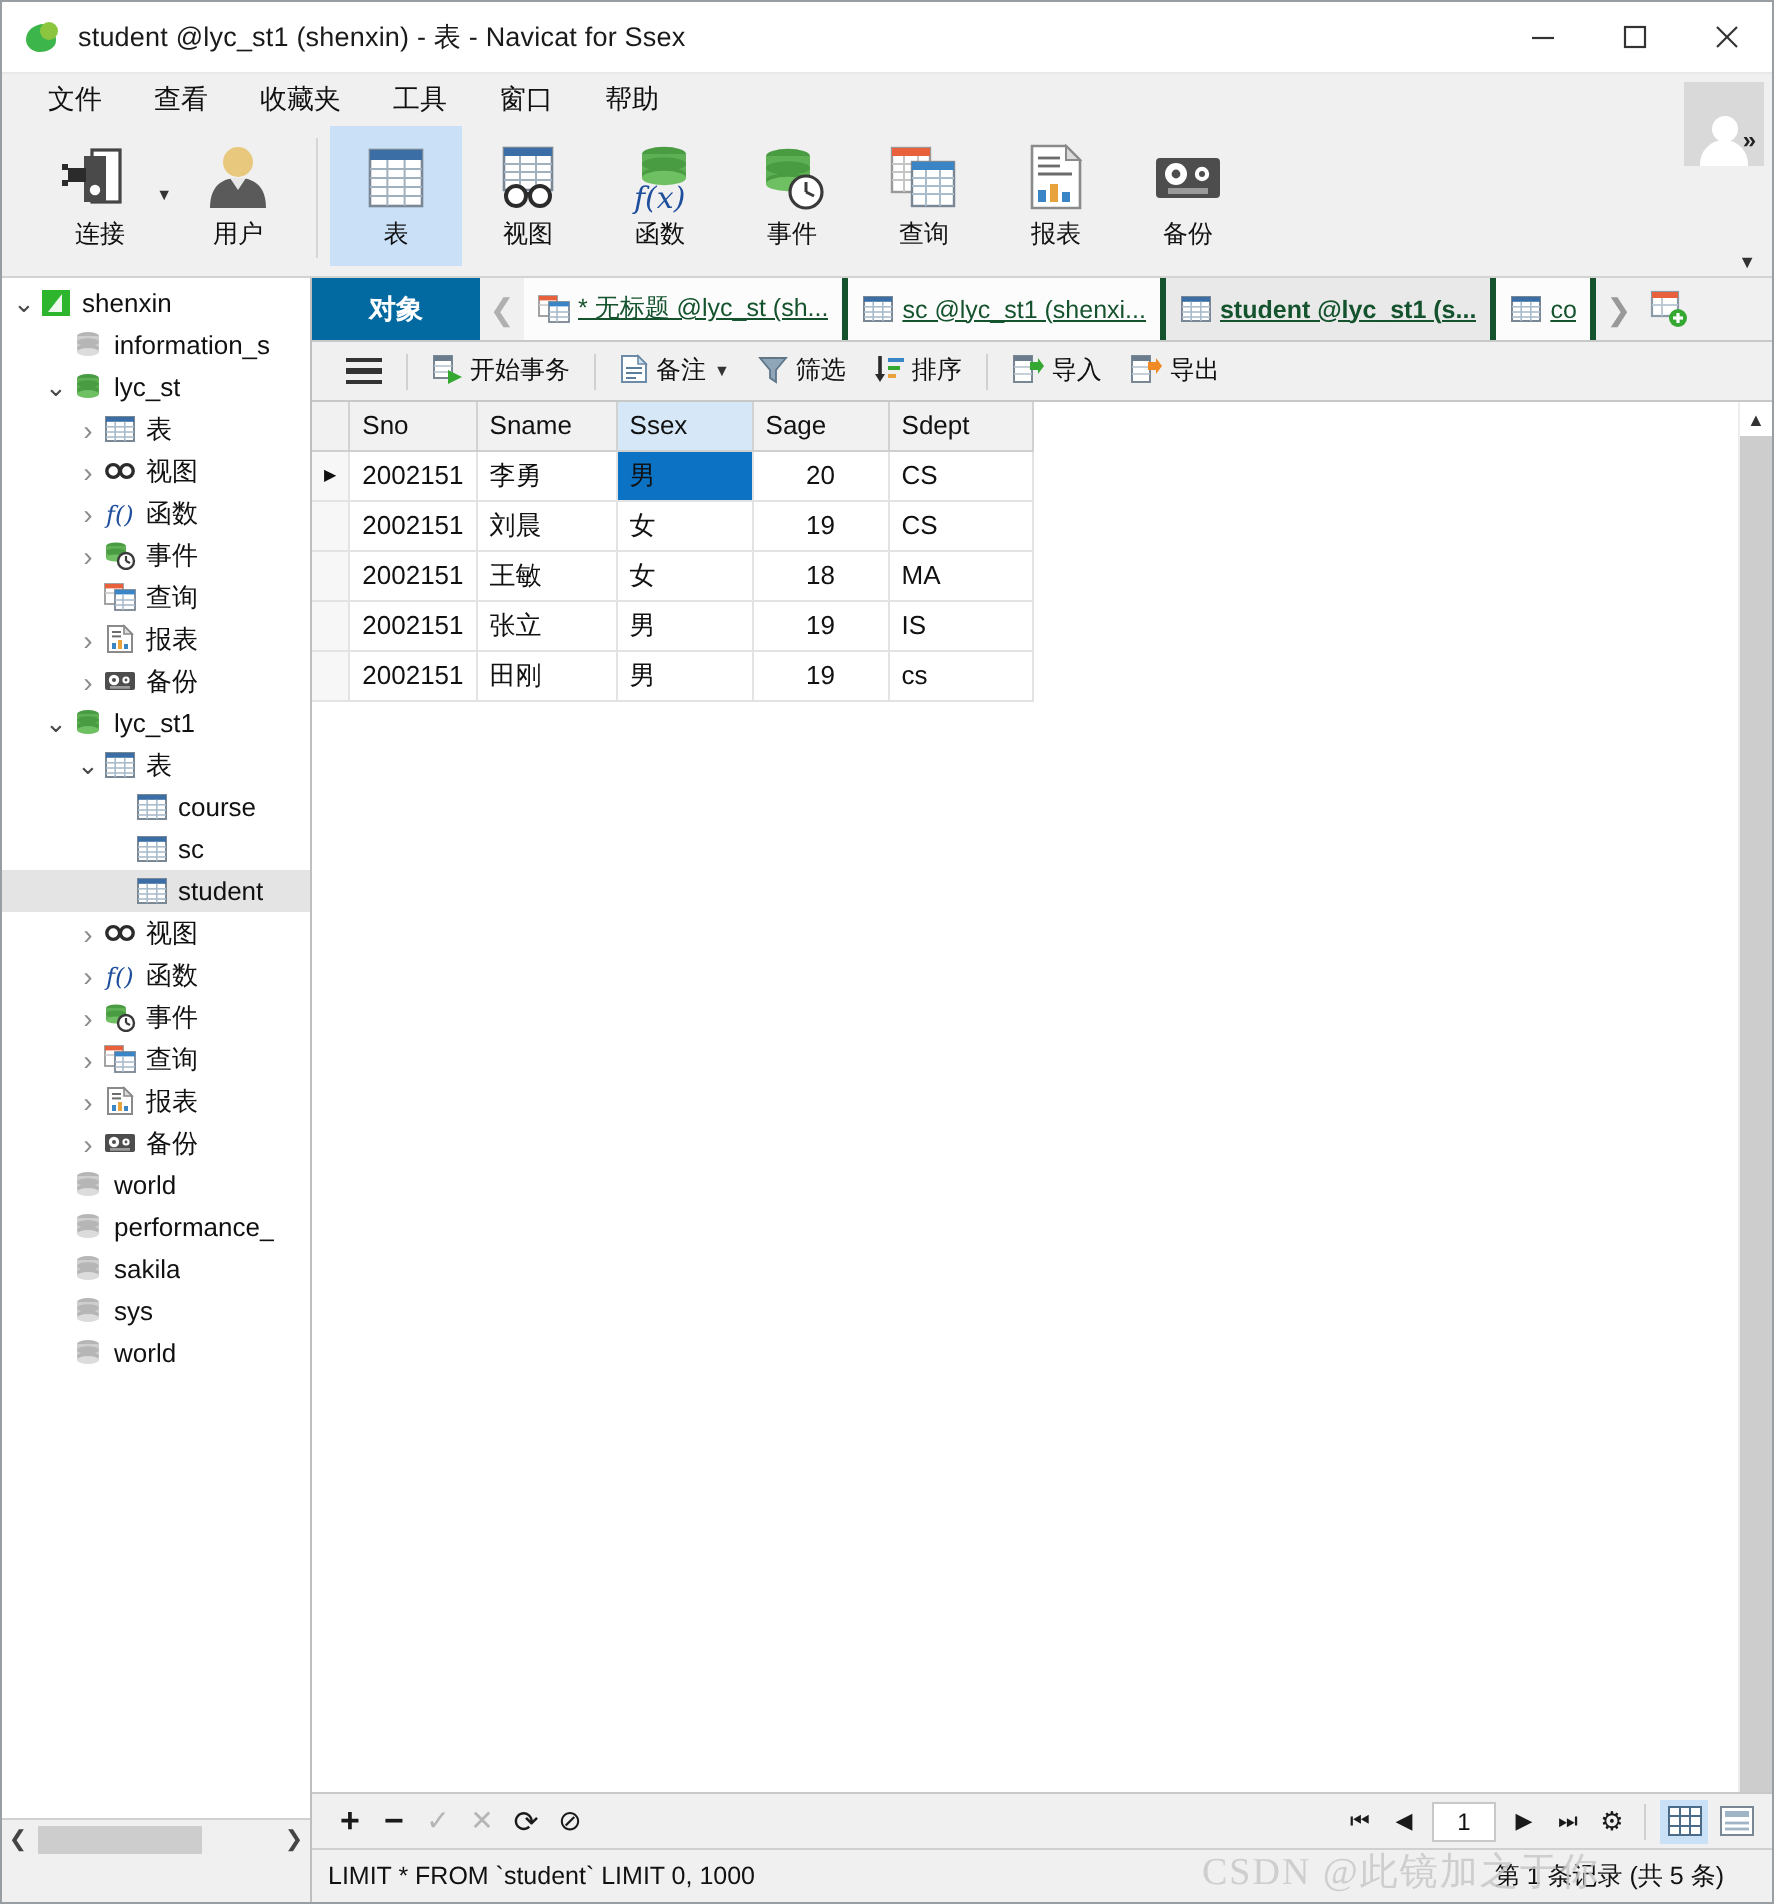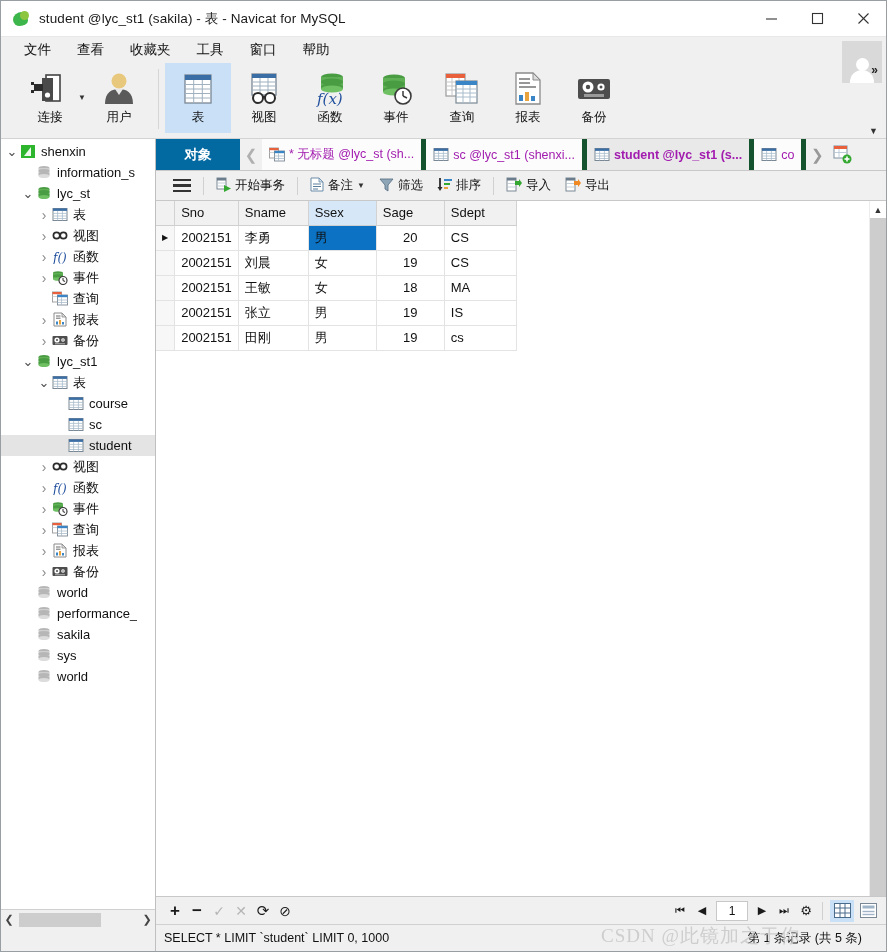--- a/index.html
+++ b/index.html
@@ -189,25 +189,26 @@
     color: #fff; font-size: 13.5px; font-weight: bold;
     display: flex; align-items: center; justify-content: center;
   }
   .tab-nav {
     width: 22px; display: flex; align-items: center; justify-content: center;
     font-size: 15px; color: #b0b0b0;
     background: #f0f0f0;
   }
   .dtab {
     display: flex; align-items: center; gap: 4px;
-    padding: 0 7px; font-size: 12.5px; color: #a21caf;
+    padding: 0 7px; font-size: 12.5px; color: #14532d;
     background: #fcfcfc;
-    border-right: 5px solid #14532d;
+    border-right: 3px solid #14532d;
     white-space: nowrap; overflow: hidden;
     max-width: 200px;
+    text-decoration: underline;
   }
   .dtab.active { background: #e9e9e9; font-weight: bold; }
   .dtab.clip { max-width: 56px; }
   .tab-add {
     width: 28px; display: flex; align-items: center; justify-content: center;
     background: #f0f0f0;
   }
 
   
   .acttb {
@@ -318,21 +319,21 @@
 </head>
 <body>
 
 <div class="app">
 
   <div class="titlebar">
     <div class="title-icon">
       <div class="leaf"></div>
         <div class="leaf2"></div>
     </div>
-    <div class="title-text">student @lyc_st1 (sakila) - 表 - Navicat for MySQL</div>
+    <div class="title-text">student @lyc_st1 (shenxin) - 表 - Navicat for Ssex</div>
     <div class="winbtns">
       <div class="winbtn">
         <svg width="13" height="13" viewBox="0 0 13 13">
             <line x1="1" y1="7" x2="12" y2="7" stroke="#333" stroke-width="1.1"></line>
           </svg>
       </div>
       <div class="winbtn">
         <svg width="13" height="13" viewBox="0 0 13 13">
             <rect x="1.5" y="1.5" width="10" height="10" fill="none" stroke="#333" stroke-width="1.1"></rect>
           </svg>
@@ -1166,20 +1167,20 @@
               <rect x="0.5" y="0.5" width="16" height="14" fill="#fff" stroke="#7a8794" stroke-width="1"></rect>
               <rect x="2.5" y="2.5" width="12" height="3" fill="#9fb4c6"></rect>
               <line x1="2.5" y1="8.5" x2="14.5" y2="8.5" stroke="#9fb4c6" stroke-width="1.4"></line>
               <line x1="2.5" y1="11.5" x2="14.5" y2="11.5" stroke="#9fb4c6" stroke-width="1.4"></line>
             </svg>
           </div>
         </div>
       </div>
 
       <div class="statusbar">
-        <div class="sql-txt">SELECT * LIMIT `student` LIMIT 0, 1000</div>
+        <div class="sql-txt">LIMIT * FROM `student` LIMIT 0, 1000</div>
         <div class="status-right">第 1 条记录 (共 5 条)</div>
       </div>
     </div>
   </div>
 
   <div class="watermark">CSDN @此镜加之于你</div>
 </div>
 
 </body></html>

